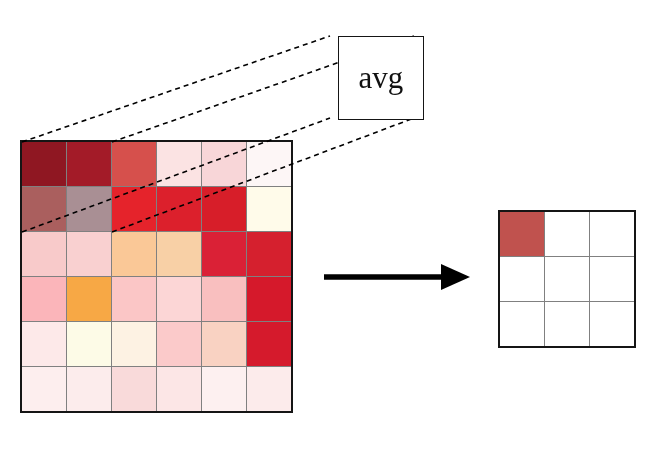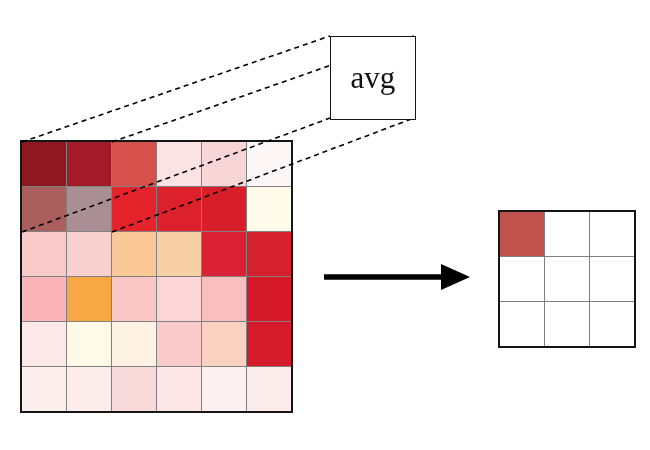--- a/index.html
+++ b/index.html
@@ -45,21 +45,21 @@
     pointer-events: none;
   }
   .dashed {
     stroke: var(--dashed-line, #000000);
     stroke-width: 1.6;
     stroke-dasharray: 5 4;
     fill: none;
   }
   .avg-box {
     position: absolute;
-    left: 330px;
+    left: 338px;
     top: 36px;
     width: 84px;
     height: 82px;
     background: #ffffff;
     border: 1.6px solid var(--grid-border, #151515);
     display: flex;
     align-items: center;
     justify-content: center;
     font-size: 31px;
     color: #111111;

